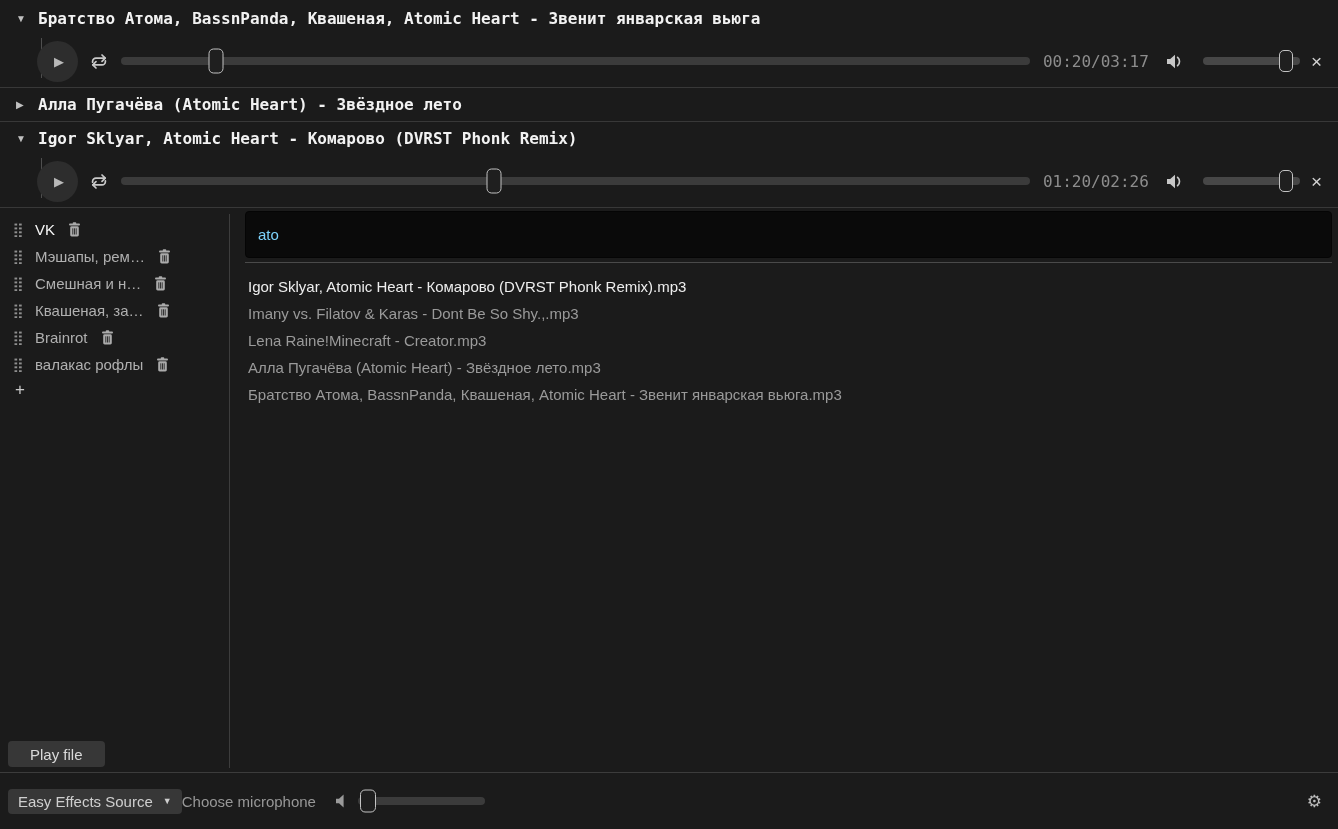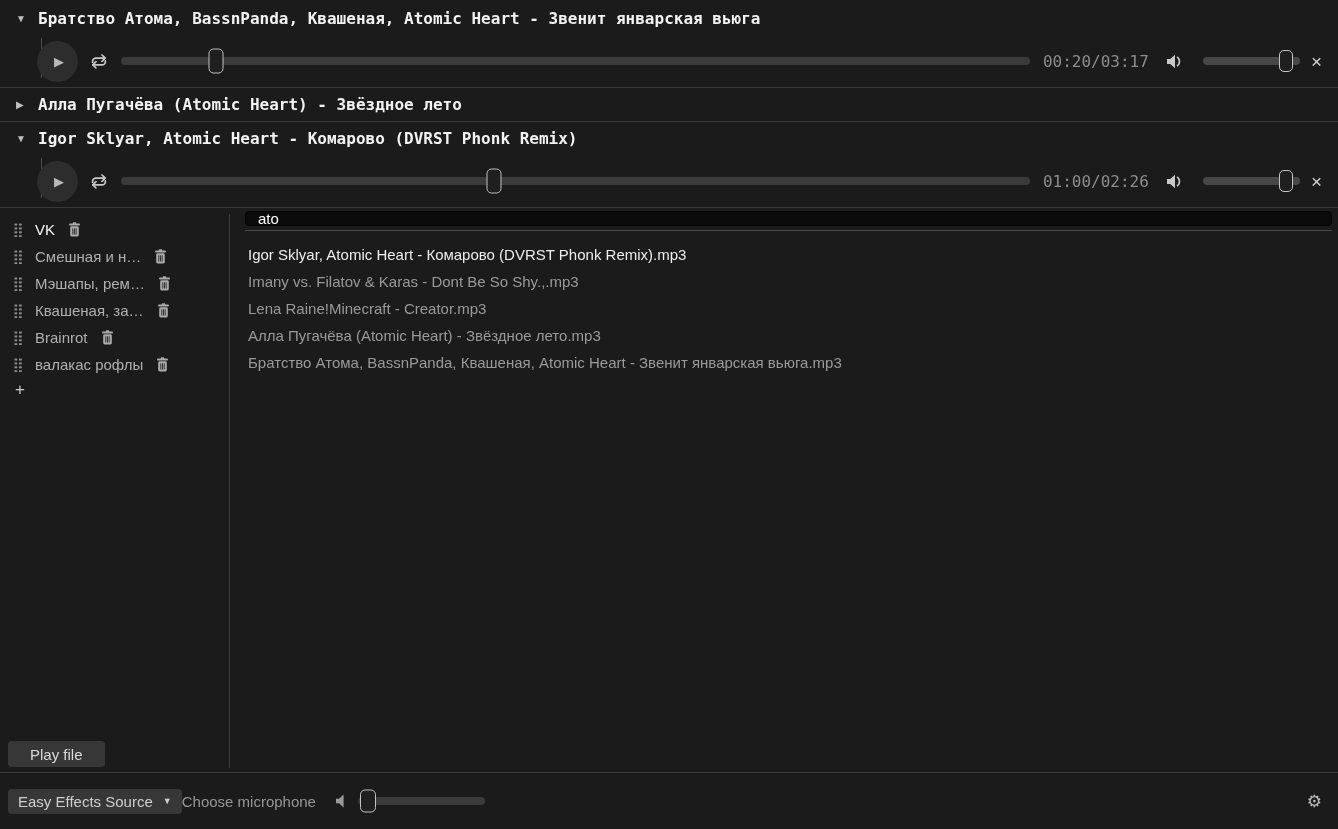--- a/index.html
+++ b/index.html
@@ -70,23 +70,23 @@
   .trash-btn { background:none; border:none; padding:0; margin-left:13px; display:flex; align-items:center; }
   .add-btn { background:none; border:none; color:#c9c9c9; font-size:17px; text-align:left; padding:2px 0 2px 9px; width:40px; }
   .play-file-btn {
     margin-top:auto; align-self:flex-start; margin-left:2px;
     background:var(--button-bg,#373737); color:#dadada; border:none;
     border-radius:4px; height:26px; padding:0 22px; font-size:15px;
   }
 
   .main { flex:1 1 auto; min-width:0; display:flex; flex-direction:column; padding:3px 6px 0 15px; }
   .search-input {
-    height:15px; width:100%; background:var(--input-bg,#0a0a0a);
+    height:47px; width:100%; background:var(--input-bg,#0a0a0a);
     border:1px solid #050505; border-radius:4px; outline:none;
-    color:#ffffff; font-size:15px; padding:0 12px; font-family:inherit;
+    color:#7dd3fc; font-size:15px; padding:0 12px; font-family:inherit;
   }
   .search-divider { height:1px; background:#4a4a4a; margin-top:4px; }
   .file-list { padding:10px 0 0 3px; overflow:hidden; }
   .file-item { height:27px; line-height:27px; font-size:15px; color:#9a9a9a; white-space:nowrap; }
   .file-item.highlighted { color:#ededed; }
 
   
   .bottom-bar {
     flex:0 0 auto; height:57px; border-top:1px solid #3c3c3c;
     display:flex; align-items:center; padding:0 16px 0 8px;
@@ -166,21 +166,21 @@
         <path d="M13 2 l3.2 3.2 -3.2 3.2"></path>
         <path d="M16 5.2 H7 a3.4 3.4 0 0 0 -3.4 3.4 v0.6"></path>
         <path d="M7 15 l-3.2 -3.2 3.2 -3.2"></path>
         <path d="M4 11.8 h9 a3.4 3.4 0 0 0 3.4 -3.4 v-0.6"></path>
       </svg>
     </button>
     <div class="slider progress">
       <div class="track"></div>
       <div class="handle" style="left: 41%;"></div>
     </div>
-    <span class="time">01:00/02:26</span>
+    <span class="time">01:20/02:26</span>
     <span class="vol-icon-wrap">
       <svg width="22" height="17" viewBox="0 0 22 17">
         <path d="M3 6 h3.2 L11 1.8 v13.4 L6.2 11 H3 Z" fill="#c7c7c7"></path>
         <path d="M13.6 4.4 a5.4 5.4 0 0 1 0 8.2" fill="none" stroke="#c7c7c7" stroke-width="1.7" stroke-linecap="round"></path>
       </svg>
     </span>
     <div class="slider vol">
       <div class="track light"></div>
       <div class="handle" style="left: 86%;"></div>
     </div>
@@ -202,36 +202,36 @@
           <rect x="2.2" y="4.3" width="8.6" height="10.2" rx="1.4" fill="#ababab"></rect>
           <line x1="4.8" y1="6.3" x2="4.8" y2="12.5" stroke="#333333" stroke-width="1"></line>
           <line x1="6.5" y1="6.3" x2="6.5" y2="12.5" stroke="#333333" stroke-width="1"></line>
           <line x1="8.2" y1="6.3" x2="8.2" y2="12.5" stroke="#333333" stroke-width="1"></line>
         </svg>
       </button>
     </div>
 
     <div class="tab">
       <span class="drag-handle"></span>
+      <span class="tab-label">Мэшапы, рем…</span>
+      <button class="trash-btn">
+        <svg width="13" height="15" viewBox="0 0 13 15">
+          <rect x="1" y="1.6" width="11" height="2" rx="1" fill="#ababab"></rect>
+          <rect x="4.7" y="0.3" width="3.6" height="1.8" rx="0.9" fill="#ababab"></rect>
+          <rect x="2.2" y="4.3" width="8.6" height="10.2" rx="1.4" fill="#ababab"></rect>
+          <line x1="4.8" y1="6.3" x2="4.8" y2="12.5" stroke="#333333" stroke-width="1"></line>
+          <line x1="6.5" y1="6.3" x2="6.5" y2="12.5" stroke="#333333" stroke-width="1"></line>
+          <line x1="8.2" y1="6.3" x2="8.2" y2="12.5" stroke="#333333" stroke-width="1"></line>
+        </svg>
+      </button>
+    </div>
+
+    <div class="tab">
+      <span class="drag-handle"></span>
       <span class="tab-label">Смешная и н…</span>
-      <button class="trash-btn">
-        <svg width="13" height="15" viewBox="0 0 13 15">
-          <rect x="1" y="1.6" width="11" height="2" rx="1" fill="#ababab"></rect>
-          <rect x="4.7" y="0.3" width="3.6" height="1.8" rx="0.9" fill="#ababab"></rect>
-          <rect x="2.2" y="4.3" width="8.6" height="10.2" rx="1.4" fill="#ababab"></rect>
-          <line x1="4.8" y1="6.3" x2="4.8" y2="12.5" stroke="#333333" stroke-width="1"></line>
-          <line x1="6.5" y1="6.3" x2="6.5" y2="12.5" stroke="#333333" stroke-width="1"></line>
-          <line x1="8.2" y1="6.3" x2="8.2" y2="12.5" stroke="#333333" stroke-width="1"></line>
-        </svg>
-      </button>
-    </div>
-
-    <div class="tab">
-      <span class="drag-handle"></span>
-      <span class="tab-label">Мэшапы, рем…</span>
       <button class="trash-btn">
         <svg width="13" height="15" viewBox="0 0 13 15">
           <rect x="1" y="1.6" width="11" height="2" rx="1" fill="#ababab"></rect>
           <rect x="4.7" y="0.3" width="3.6" height="1.8" rx="0.9" fill="#ababab"></rect>
           <rect x="2.2" y="4.3" width="8.6" height="10.2" rx="1.4" fill="#ababab"></rect>
           <line x1="4.8" y1="6.3" x2="4.8" y2="12.5" stroke="#333333" stroke-width="1"></line>
           <line x1="6.5" y1="6.3" x2="6.5" y2="12.5" stroke="#333333" stroke-width="1"></line>
           <line x1="8.2" y1="6.3" x2="8.2" y2="12.5" stroke="#333333" stroke-width="1"></line>
         </svg>
       </button>

